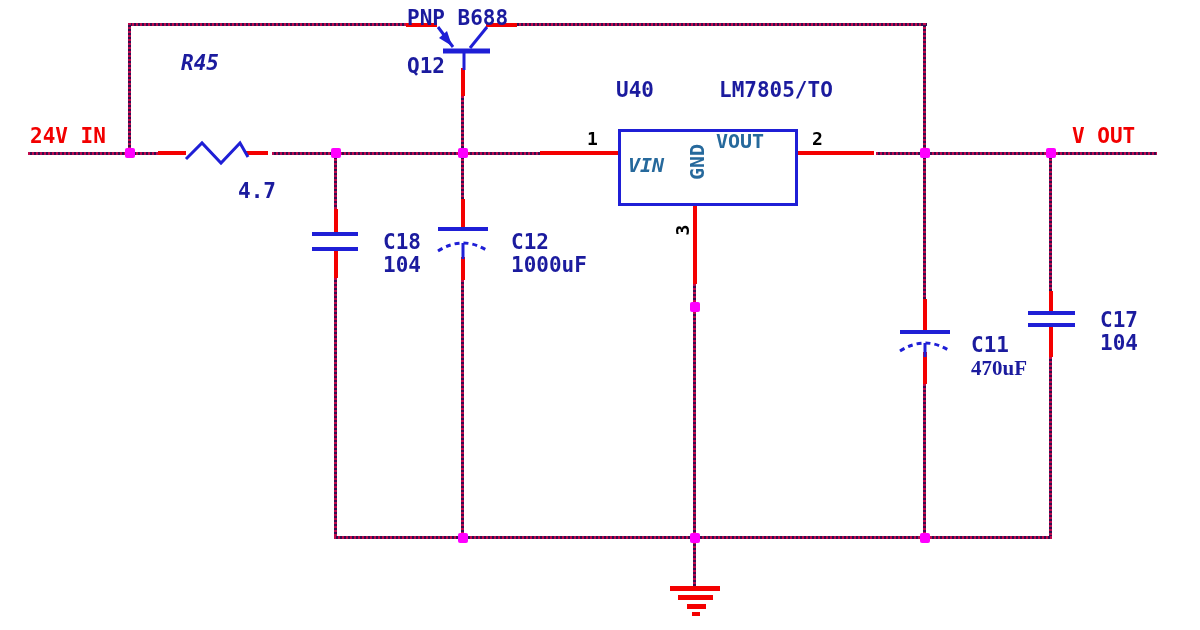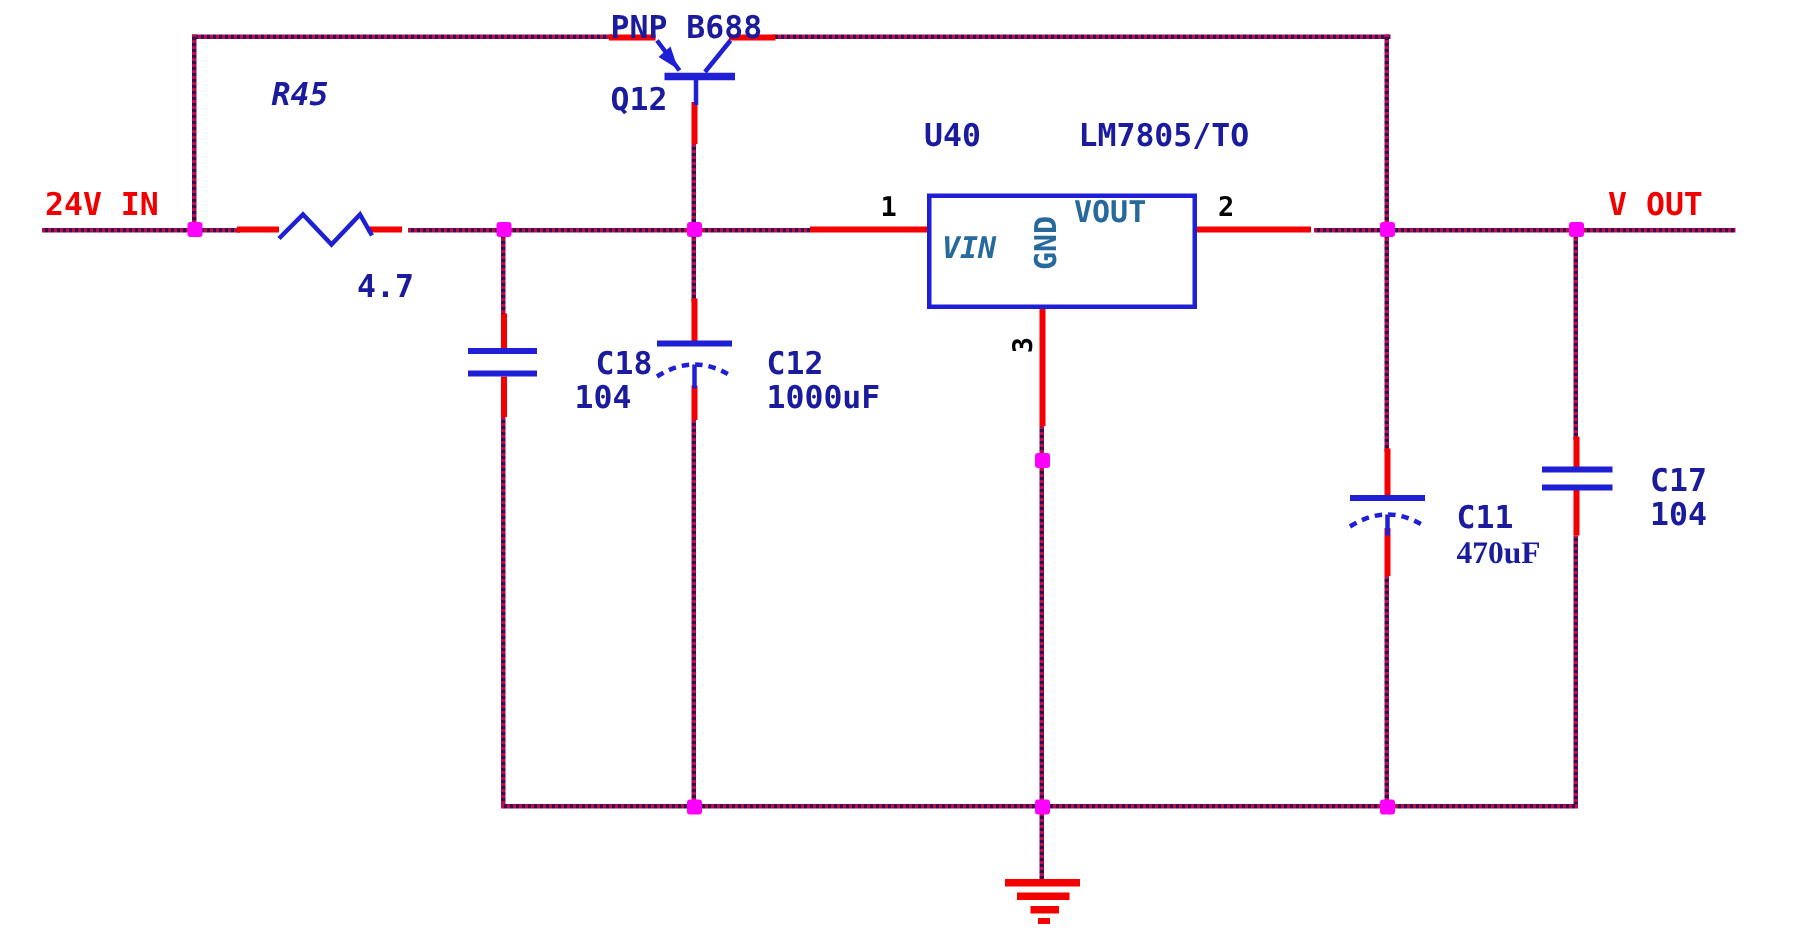--- a/index.html
+++ b/index.html
@@ -141,21 +141,21 @@
   <div class="lbl" style="left:719px;top:80px;">LM7805/TO</div>
 
   <div class="lbl port" style="left:628px;top:155px;font-style:italic;">VIN</div>
   <div class="lbl port" style="left:716px;top:131px;">VOUT</div>
   <div class="lbl port rot" style="left:667px;top:152px;width:60px;">GND</div>
 
   <div class="lbl pin" style="left:587px;top:130px;">1</div>
   <div class="lbl pin" style="left:812px;top:130px;">2</div>
   <div class="lbl pin rot" style="left:673px;top:221px;width:20px;">3</div>
 
-  <div class="lbl" style="left:397px;top:232px;">C18</div>
+  <div class="lbl" style="left:383px;top:232px;">C18</div>
   <div class="lbl" style="left:383px;top:255px;">104</div>
   <div class="lbl" style="left:511px;top:232px;">C12</div>
   <div class="lbl" style="left:511px;top:255px;text-align:right;">1000uF</div>
   <div class="lbl" style="left:971px;top:335px;">C11</div>
   <div class="lbl" style="left:971px;top:358px;font-family:Liberation Serif, serif;">470uF</div>
   <div class="lbl" style="left:1100px;top:310px;">C17</div>
   <div class="lbl" style="left:1100px;top:333px;">104</div>
 
 </div>
 

